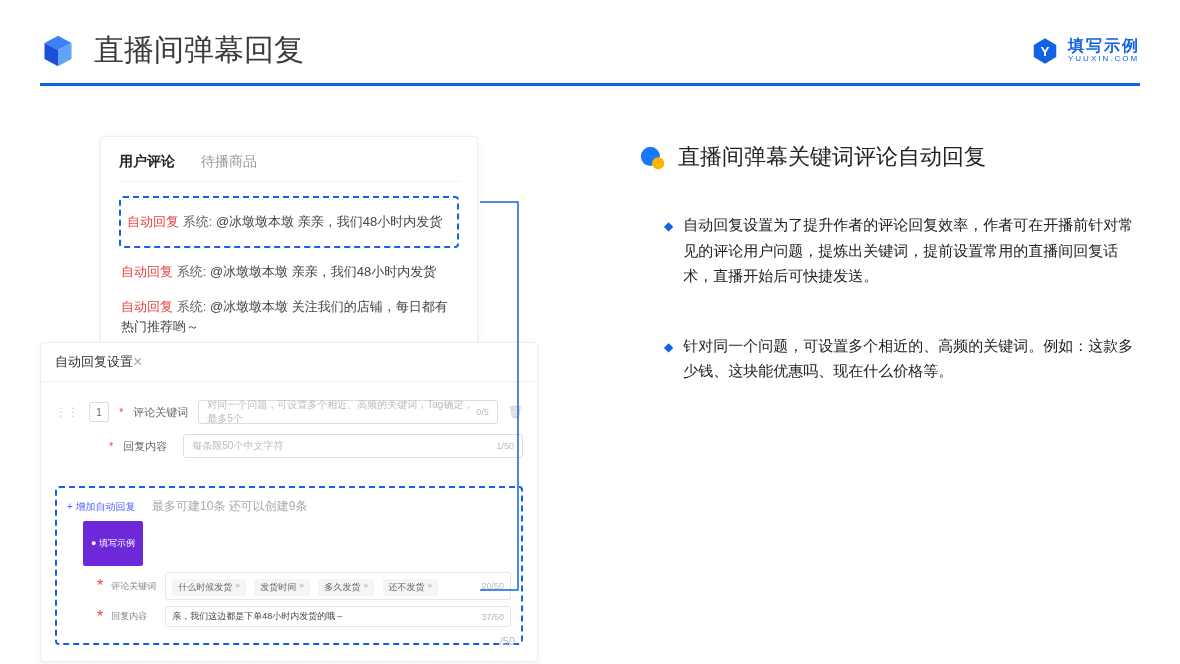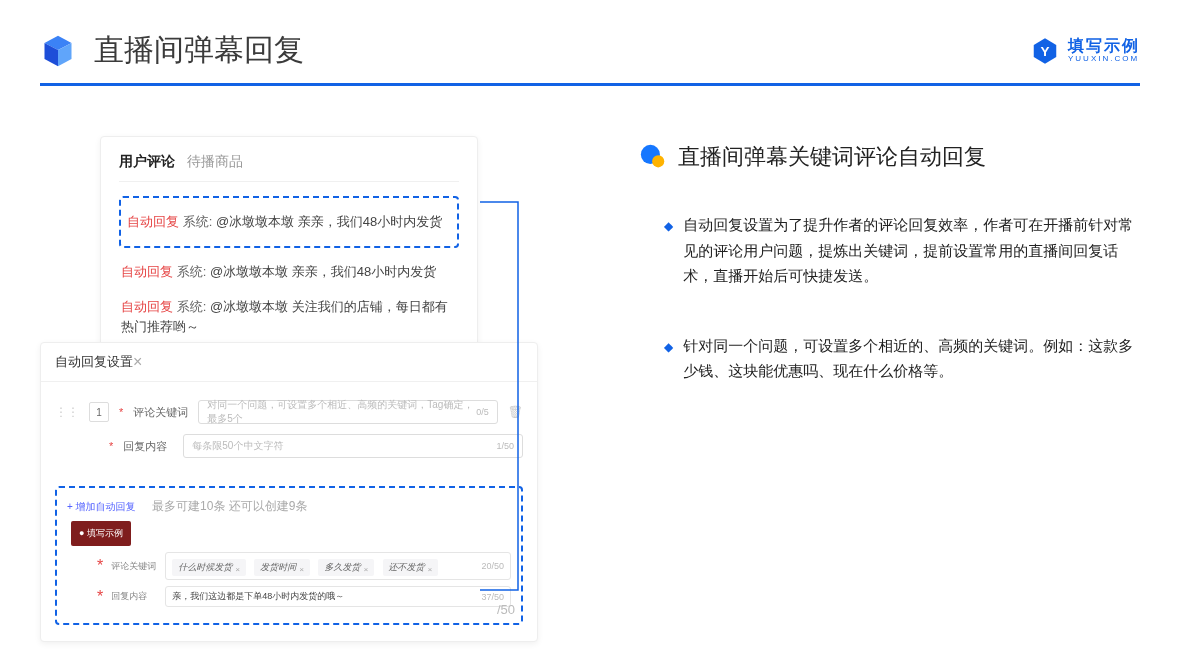--- a/index.html
+++ b/index.html
@@ -77,21 +77,21 @@
   top: 0;
   width: 378px;
   background: #fff;
   border: 1px solid #eee;
   border-radius: 4px;
   box-shadow: 0 2px 6px rgba(0,0,0,0.06);
   padding: 16px 18px 70px 18px;
 }
 .tabs {
   display: flex;
-  gap: 12px;
+  gap: 26px;
   border-bottom: 1px solid #f0f0f0;
   padding-bottom: 10px;
   margin-bottom: 14px;
 }
 .tab {
   font-size: 14px;
   color: #999;
   cursor: pointer;
 }
 .tab.active {
@@ -209,37 +209,36 @@
   color: #5463ff;
   font-size: 10px;
 }
 .add-hint {
   color: #aaa;
   font-size: 12px;
   margin-left: 12px;
 }
 .example-badge {
   display: inline-block;
-  background: #7f1d1d;
+  background: #6d28d9;
   color: #fff;
   font-size: 9px;
-  padding: 6px 8px;
+  padding: 16px 8px;
   border-radius: 2px;
-  margin: 6px 4px;
+  margin: 6px 16px;
 }
 .tag-chip {
   display: inline-flex;
-  align-items: flex-end;
+  align-items: flex-start;
   background: #f5f5f7;
   color: #666;
   font-size: 9px;
   padding: 2px 6px;
   border-radius: 2px;
   margin-right: 4px;
-  font-style: italic;
 }
 .tag-x {
   color: #aaa;
   margin-left: 3px;
   font-size: 8px;
 }
 .example-row {
   display: flex;
   align-items: center;
   gap: 8px;
@@ -260,35 +259,35 @@
   justify-content: space-between;
   min-height: 20px;
 }
 .example-value {
   font-size: 9px;
   color: #444;
 }
 .over-counter {
   position: absolute;
   right: 22px;
-  bottom: 24px;
-  font-size: 13px;
+  bottom: 14px;
+  font-size: 11px;
   color: #bbb;
 }
 .connector {
   position: absolute;
   pointer-events: none;
 }
 .right-col {
   flex: 1;
   padding-top: 6px;
 }
 .section-title-row {
   display: flex;
-  align-items: center;
+  align-items: flex-end;
   gap: 12px;
   margin-bottom: 40px;
 }
 .bubble-icon {
   width: 26px;
   height: 26px;
 }
 .section-title {
   font-size: 22px;
   color: #222;

